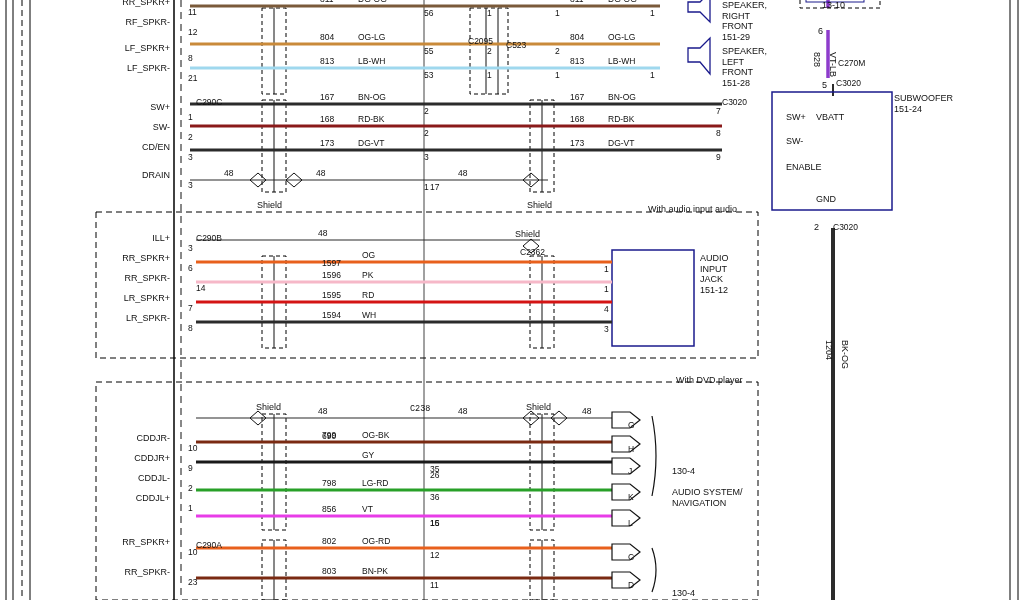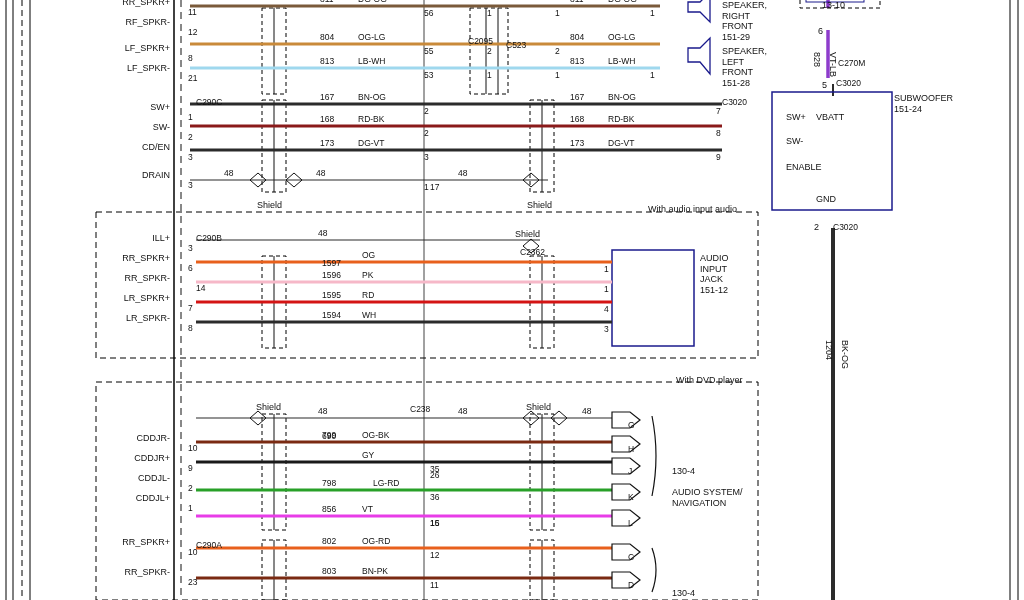--- a/index.html
+++ b/index.html
@@ -231,42 +231,42 @@
       <div class="wirelabel" style="left: 318px; top: 406px;">48</div>
       <div class="wirelabel" style="left: 458px; top: 406px;">48</div>
       <div class="wirelabel" style="left: 582px; top: 406px;">48</div>
       <div class="wirelabel" style="left: 322px; top: 430px;">799</div>
       <div class="wirelabel" style="left: 362px; top: 430px;">OG-BK</div>
       <div class="pin" style="left: 430px; top: 444px; margin-top: 26px;">26</div>
       <div class="wirelabel" style="left: 322px; top: 431px;">690</div>
       <div class="wirelabel" style="left: 362px; top: 450px;">GY</div>
       <div class="pin" style="left: 430px; top: 464px;">35</div>
       <div class="wirelabel" style="left: 322px; top: 478px;">798</div>
-      <div class="wirelabel" style="left: 362px; top: 478px; margin-left: 11px;">LG-RD</div>
+      <div class="wirelabel" style="left: 362px; top: 478px;">LG-RD</div>
       <div class="pin" style="left: 430px; top: 492px;">36</div>
       <div class="wirelabel" style="left: 322px; top: 504px;">856</div>
       <div class="wirelabel" style="left: 362px; top: 504px;">VT</div>
       <div class="pin" style="left: 430px; top: 518px;">16</div>
       <div class="pin" style="left: 430px; top: 518px;">15</div>
       <div class="wirelabel" style="left: 322px; top: 536px;">802</div>
       <div class="wirelabel" style="left: 362px; top: 536px;">OG-RD</div>
       <div class="pin" style="left: 430px; top: 550px;">12</div>
       <div class="wirelabel" style="left: 322px; top: 566px;">803</div>
       <div class="wirelabel" style="left: 362px; top: 566px;">BN-PK</div>
       <div class="pin" style="left: 430px; top: 580px;">11</div>
     </div>
 <div id="connector-texts">
       <div class="conn" style="left: 196px; top: 97px;">C290C</div>
       <div class="conn" style="left: 468px; top: 36px;">C2095</div>
       <div class="conn" style="left: 506px; top: 40px;">C523</div>
       <div class="conn" style="left: 722px; top: 97px;">C3020</div>
       <div class="conn" style="left: 196px; top: 233px;">C290B</div>
       <div class="conn" style="left: 520px; top: 247px;">C2362</div>
       <div class="conn" style="left: 196px; top: 540px;">C290A</div>
-      <div class="conn" style="left: 410px; top: 404px;">C238</div>
+      <div class="conn" style="left: 410px; top: 404px; font-family: Liberation Mono, monospace;">C238</div>
       <div class="conn" style="left: 838px; top: 22px; margin-top: 36px;">C270M</div>
       <div class="conn" style="left: 836px; top: 78px;">C3020</div>
       <div class="conn" style="left: 833px; top: 222px;">C3020</div>
     </div>
 <div id="shield-texts">
       <div class="lbl" style="left: 257px; top: 200px;">Shield</div>
       <div class="lbl" style="left: 527px; top: 200px;">Shield</div>
       <div class="lbl" style="left: 515px; top: 229px;">Shield</div>
       <div class="lbl" style="left: 256px; top: 402px;">Shield</div>
       <div class="lbl" style="left: 526px; top: 402px;">Shield</div>

